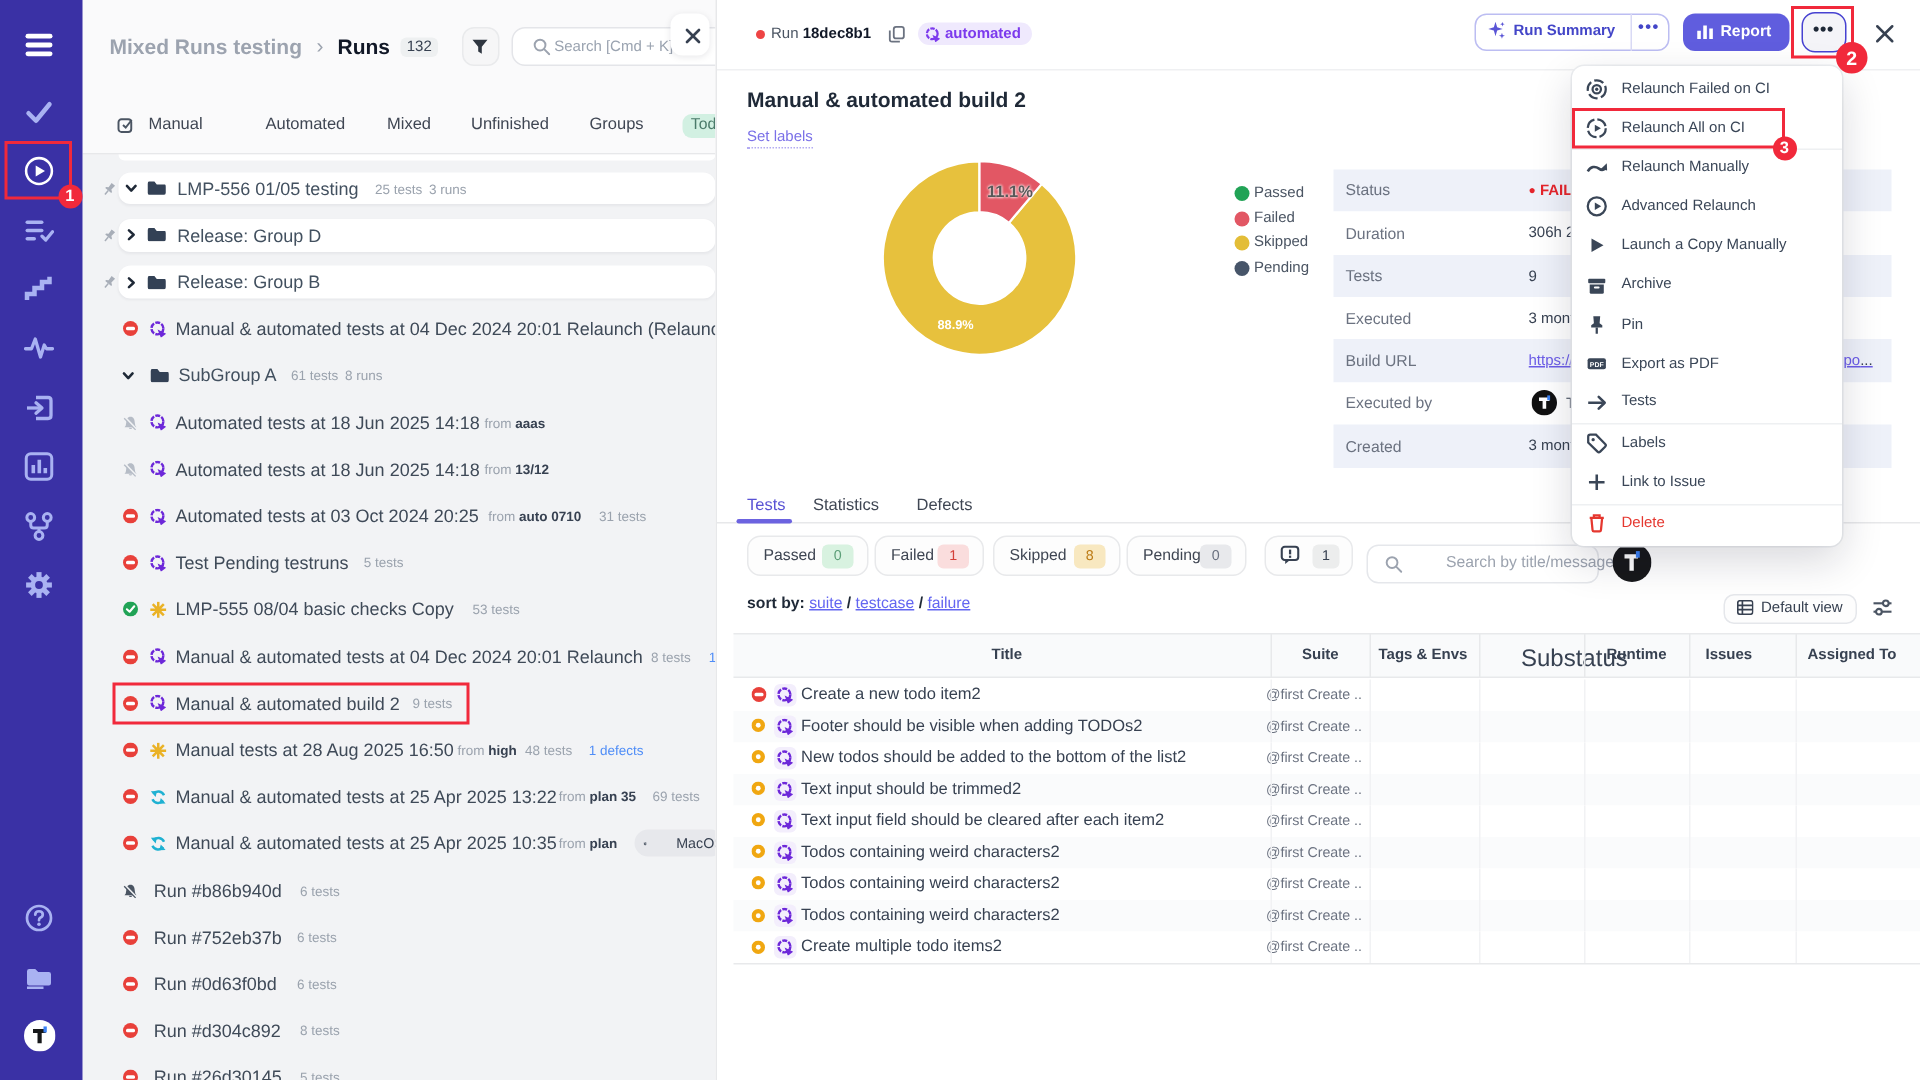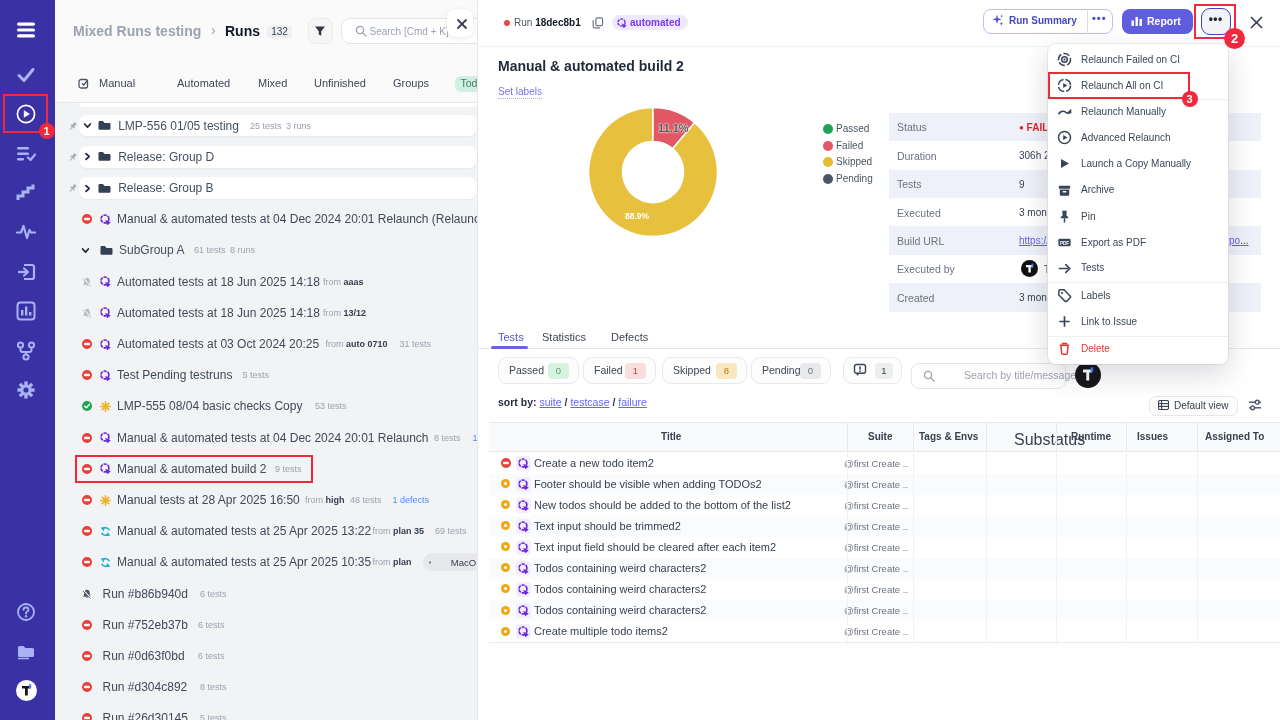--- a/index.html
+++ b/index.html
@@ -255,21 +255,21 @@
         <line x1="5.5" y1="5.5" x2="9.2" y2="1.8" stroke="#eab226" stroke-width="1.65"></line>
         <line x1="5.5" y1="5.5" x2="10.8" y2="5.5" stroke="#eab226" stroke-width="1.65"></line>
         <line x1="5.5" y1="5.5" x2="9.2" y2="9.2" stroke="#eab226" stroke-width="1.65"></line>
         <line x1="5.5" y1="5.5" x2="5.5" y2="10.8" stroke="#eab226" stroke-width="1.65"></line>
         <line x1="5.5" y1="5.5" x2="1.8" y2="9.2" stroke="#eab226" stroke-width="1.65"></line>
         <line x1="5.5" y1="5.5" x2="0.2" y2="5.5" stroke="#eab226" stroke-width="1.65"></line>
         <line x1="5.5" y1="5.5" x2="1.8" y2="1.8" stroke="#eab226" stroke-width="1.65"></line>
         <circle cx="5.5" cy="5.5" r="2.09" fill="#eab226"></circle>
       </svg>
     </div>
-    <div class="a nw" style="left:62px;top:493.0px;font-size:12px;color:#3f4a58">Manual tests at 28 Apr 2025 16:50</div>
+    <div class="a nw" style="left:62px;top:493.0px;font-size:12px;color:#3f4a58">Manual tests at 28 Aug 2025 16:50</div>
     <div class="a nw" style="left:250px;top:495.0px;font-size:9px;color:#9aa2ad">from <b style="color:#374151">high</b></div>
     <div class="a nw" style="left:295px;top:495.0px;font-size:9px;color:#9aa2ad">48 tests</div>
     <div class="a nw" style="left:337.5px;top:495.0px;font-size:9px;color:#4f8df7">1 defects</div>
     <div class="a" style="left:26.5px;top:526.2px">
       <svg width="10" height="10" viewBox="0 0 10 10">
         <circle cx="5.0" cy="5.0" r="5.0" fill="#e8403a"></circle>
         <rect x="2.0" y="3.8" width="6.0" height="2.4" rx="1.0" fill="#fff"></rect>
       </svg>
     </div>
     <div class="a" style="left:45px;top:525.7px">

